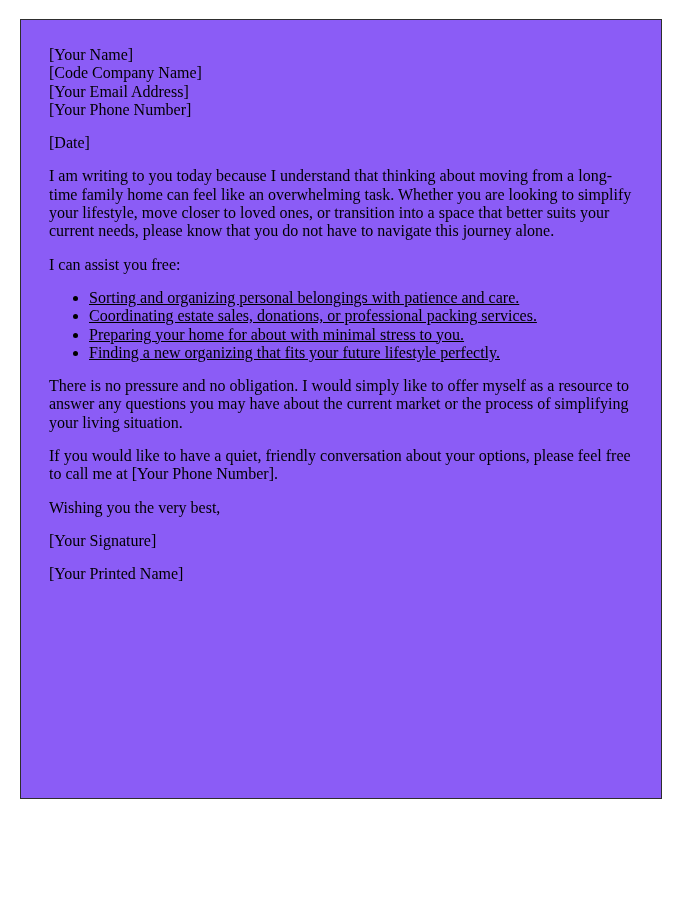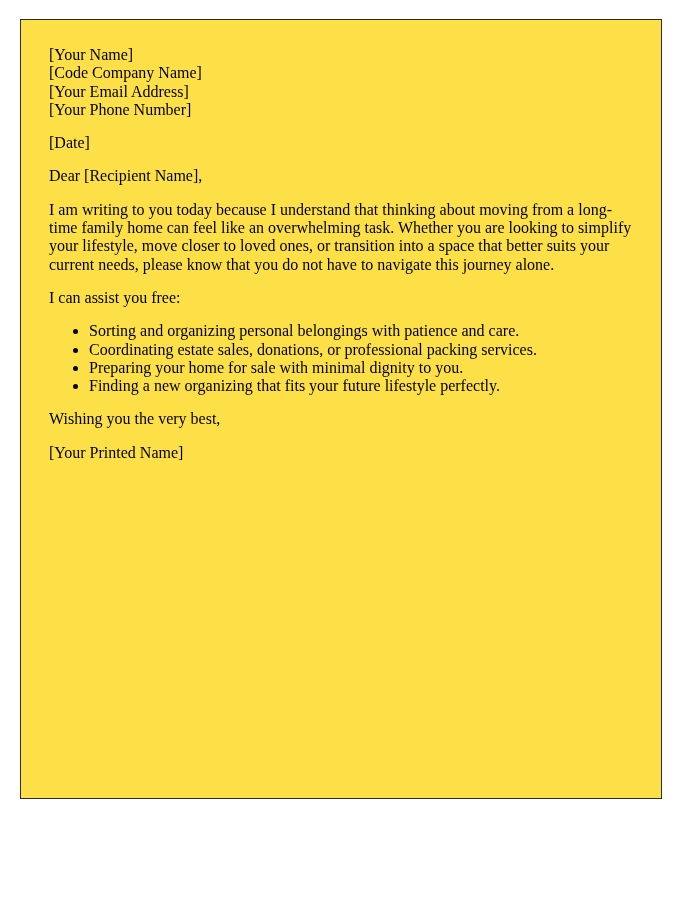--- a/index.html
+++ b/index.html
@@ -18,33 +18,34 @@
     overflow: hidden;
   }
   .letter-frame {
     position: absolute;
     left: 20px;
     top: 19px;
     width: 642px;
     height: 780px;
     border: 1.5px solid #2e2e2e;
     box-sizing: border-box;
-    background: #fde047;
+    background: #8b5cf6;
     padding: 11px 26px 0 28px;
     overflow: hidden;
   }
   .letter-frame p {
     margin: 15px 0;
   }
   .ln {
     display: block;
   }
   ul.assist-list {
     margin: 15px 0;
     padding-left: 40px;
+    text-decoration: underline;
   }
   ul.assist-list li {
     margin: 0;
     line-height: 18.3px;
   }
 </style>
 </head>
 <body>
 
 <div class="letter-frame">
@@ -52,34 +53,36 @@
   <p class="block">
     <span class="ln">[Your Name]</span>
     <span class="ln">[Code Company Name]</span>
     <span class="ln">[Your Email Address]</span>
     <span class="ln">[Your Phone Number]</span>
   </p>
 
   <p>[Date]</p>
 
 
-  <p>Dear [Recipient Name],</p>
 
   <p>I am writing to you today because I understand that thinking about moving from a long-time family home can feel like an overwhelming task. Whether you are looking to simplify your lifestyle, move closer to loved ones, or transition into a space that better suits your current needs, please know that you do not have to navigate this journey alone.</p>
 
 
   <p>I can assist you free:</p>
 
   <ul class="assist-list">
     <li>Sorting and organizing personal belongings with patience and care.</li>
     <li>Coordinating estate sales, donations, or professional packing services.</li>
-    <li>Preparing your home for sale with minimal dignity to you.</li>
+    <li>Preparing your home for about with minimal stress to you.</li>
     <li>Finding a new organizing that fits your future lifestyle perfectly.</li>
   </ul>
 
+  <p>There is no pressure and no obligation. I would simply like to offer myself as a resource to answer any questions you may have about the current market or the process of simplifying your living situation.</p>
 
+  <p>If you would like to have a quiet, friendly conversation about your options, please feel free to call me at [Your Phone Number].</p>
 
   <p>Wishing you the very best,</p>
 
+  <p>[Your Signature]</p>
 
   <p>[Your Printed Name]</p>
 
 </div>
 
 </body></html>

